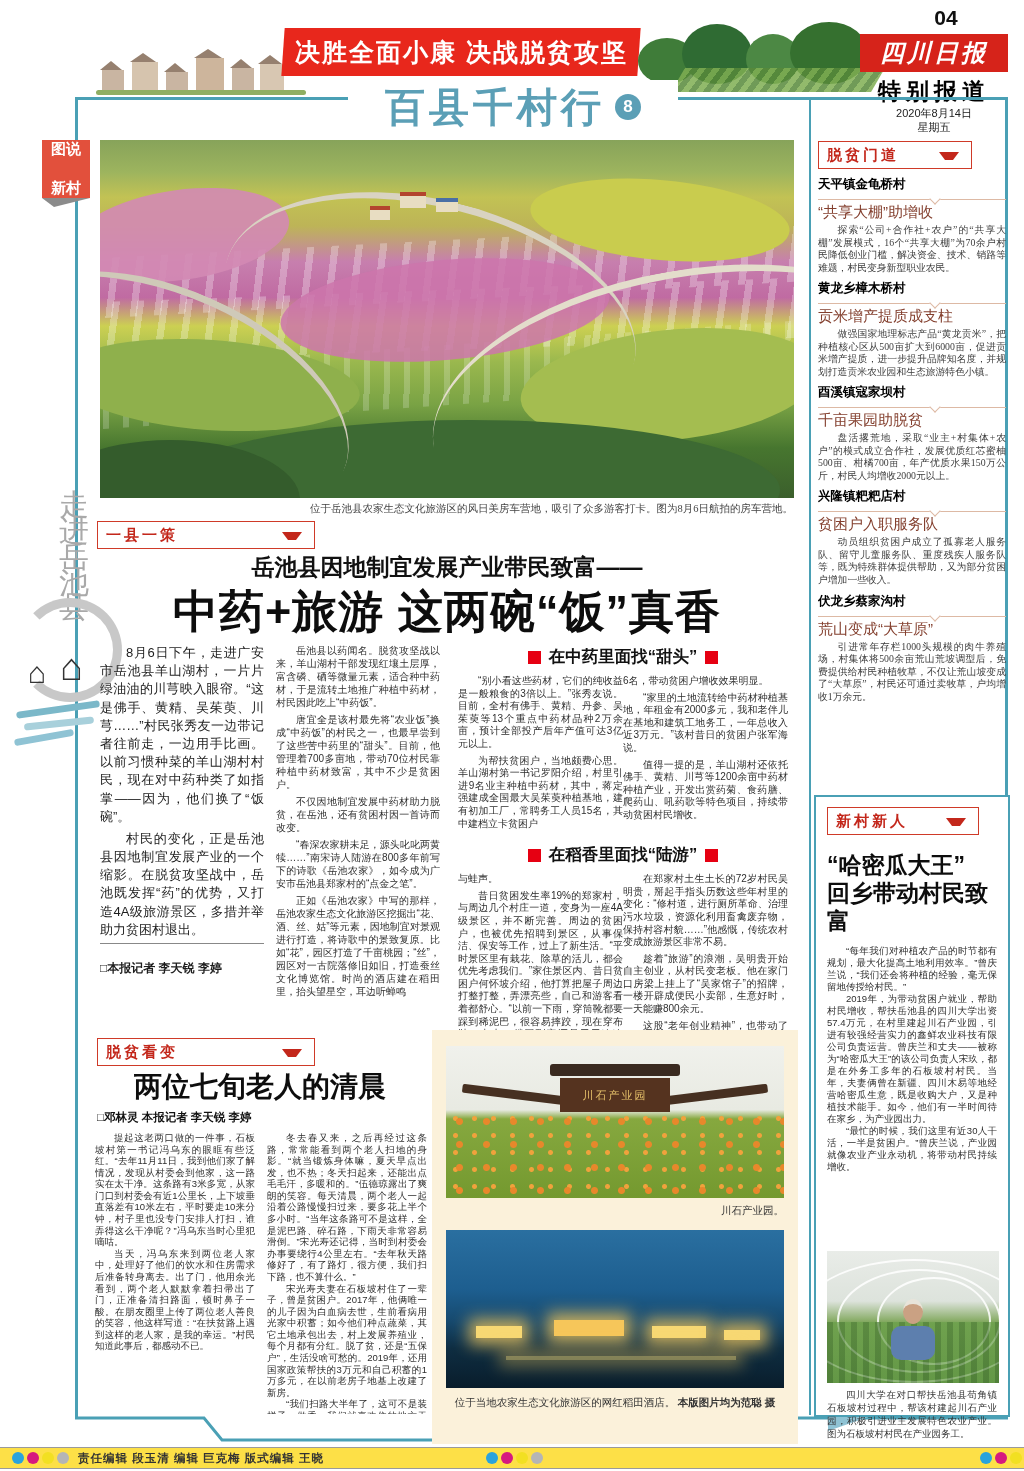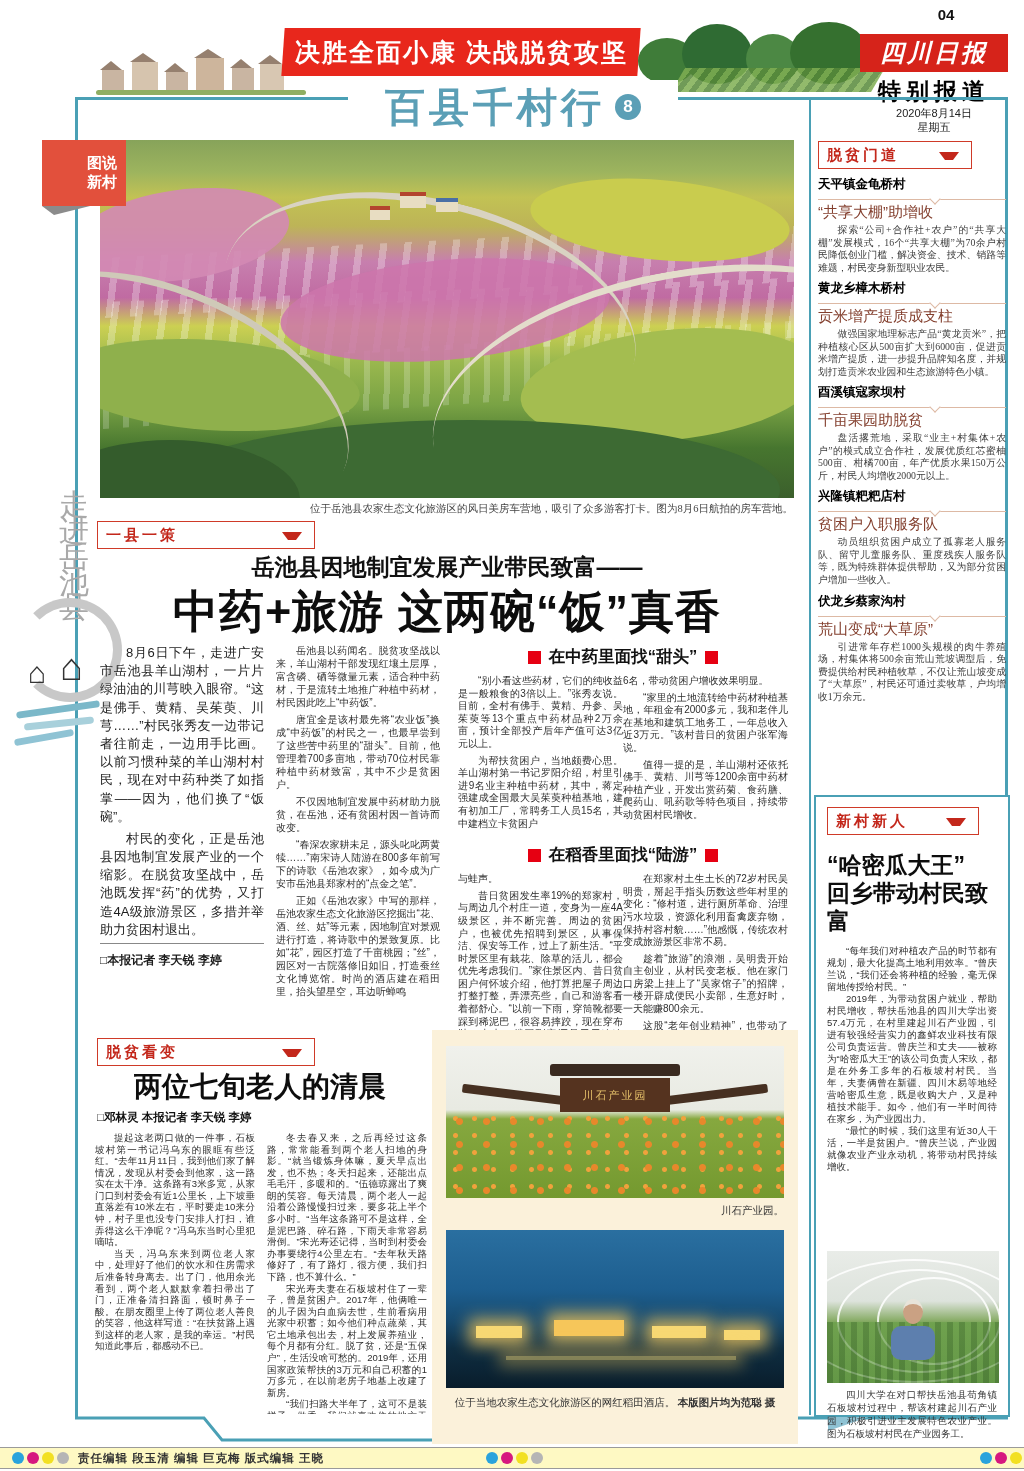--- a/index.html
+++ b/index.html
@@ -11,35 +11,35 @@
   .house{position:absolute;bottom:0;background:#c9b5a2;}
   .house i{position:absolute;left:-2px;top:-9px;width:0;height:0;border-left:11px solid transparent;border-right:11px solid transparent;border-bottom:9px solid #96806f;}
   .ground{position:absolute;left:0;bottom:-3px;width:210px;height:5px;background:#8fae62;border-radius:3px;}
   .slogan{left:283px;top:28px;width:356px;height:48px;background:#e8271c;transform:skewX(-4deg);
           display:flex;align-items:center;justify-content:center;}
   .slogan span{color:#fff;font-weight:900;font-size:25px;letter-spacing:2px;transform:skewX(4deg);}
   .trees{left:638px;top:20px;width:250px;height:72px;}
   .tree{position:absolute;border-radius:50%;}
   .fieldrows{position:absolute;left:40px;top:48px;width:200px;height:24px;
      background:repeating-linear-gradient(100deg,#7fae52 0 7px,#57893a 7px 14px);transform:skewX(-30deg);opacity:.85;}
-  .pagenum{left:898px;top:6px;width:96px;text-align:center;font-size:15px;font-weight:bold;color:#111;}
+  .pagenum{left:898px;top:6px;width:96px;text-align:center;font-size:21px;font-weight:bold;color:#111;}
   .logo-box{left:860px;top:34px;width:148px;height:38px;background:#d6231a;display:flex;align-items:center;justify-content:center;}
   .logo-box span{color:#fff;font-family:"Liberation Serif",serif;font-style:italic;font-weight:700;font-size:24px;letter-spacing:3px;}
   .sec-name{left:860px;top:76px;width:148px;text-align:center;font-size:23px;font-weight:900;letter-spacing:5px;color:#000;}
   .m-date{left:860px;top:106px;width:148px;text-align:center;font-size:11px;color:#222;}
   .m-week{left:860px;top:120px;width:148px;text-align:center;font-size:11px;color:#222;}
   
   .fr{background:#4aa0b5;}
   .series{left:348px;top:80px;width:330px;height:54px;background:#fff;display:flex;align-items:center;justify-content:center;gap:10px;}
   .series .t{font-size:40px;font-weight:900;color:#5b9fb6;letter-spacing:4px;font-family:"Liberation Sans",sans-serif;}
   .series .n{width:26px;height:26px;border-radius:50%;background:#5b9fb6;color:#fff;font-weight:bold;font-size:17px;
              display:flex;align-items:center;justify-content:center;}
   
-  .badge{left:42px;top:140px;width:48px;height:66px;background:#e2503c;color:#fff;display:flex;flex-direction:column;
-         align-items:center;justify-content:center;font-weight:bold;font-size:15px;line-height:1.25;z-index:3;padding-left:36px;}
+  .badge{left:42px;top:140px;width:48px;height:58px;background:#e2503c;color:#fff;display:flex;flex-direction:column;
+         align-items:center;justify-content:space-between;font-weight:bold;font-size:15px;line-height:1.25;z-index:3;}
   .badge:after{content:"";position:absolute;left:0;bottom:-9px;border-top:9px solid #8b8b8b;border-left:12px solid transparent;border-right:36px solid transparent;}
   .vert-title{left:34px;top:360px;width:60px;height:340px;writing-mode:vertical-rl;text-orientation:upright;
               font-size:30px;color:#a9a9a9;letter-spacing:26px;display:flex;justify-content:center;}
   .illus{left:14px;top:598px;width:96px;height:190px;}
   .illus .ring{position:absolute;left:4px;top:0;width:86px;height:86px;border:9px solid #c8c8c8;border-radius:50%;border-left-color:transparent;}
   .illus .h{position:absolute;font-size:30px;color:#333;}
   .illus .wave{position:absolute;height:7px;border-radius:4px;background:#7bb8c9;}
   
   .aerial{left:100px;top:140px;width:694px;height:358px;overflow:hidden;
     background:linear-gradient(180deg,#87a35a 0%,#9db45e 9%,#c2c254 16%,#bdb457 24%,#c77fae 34%,#c06ba2 44%,#ccd052 52%,#9ab84e 62%,#79a244 74%,#47762f 86%,#3b5f2c 100%);}
@@ -52,21 +52,21 @@
   
   .rlabel{border:1px solid #cf3a28;height:26px;display:flex;align-items:center;background:#fff;}
   .rlabel span{color:#c3271b;font-weight:bold;font-size:15px;letter-spacing:3px;padding-left:8px;}
   .tri{position:absolute;right:12px;top:10px;width:0;height:0;border-left:6px solid transparent;border-right:6px solid transparent;border-top:8px solid #c3271b;}
   
   .kicker{left:100px;top:552px;width:694px;text-align:center;font-size:23px;font-weight:bold;color:#111;}
   .headline{left:100px;top:582px;width:694px;text-align:center;font-size:45px;font-weight:900;color:#0d0d0d;letter-spacing:1px;}
   .article{left:100px;top:644px;width:694px;height:388px;display:flex;gap:12px;overflow:hidden;}
   .article p{margin:0 0 4px;text-indent:2em;text-align:justify;}
   .c1{width:164px;font-size:13px;line-height:1.4;color:#1d1d1d;}
-  .byline{margin-top:10px;border-top:1px solid #888;padding-top:8px;font-weight:bold;font-size:12px;text-indent:0 !important;}
+  .byline{margin-top:10px;border-top:1px solid #888;padding-top:16px;font-weight:bold;font-size:12px;text-indent:0 !important;}
   .c2{width:164px;font-size:10px;line-height:1.3;color:#2e2e2e;}
   .secs{width:342px;}
   .sec-head{display:flex;align-items:center;justify-content:center;gap:8px;margin:2px 0 7px;}
   .sec-head .sq{width:13px;height:13px;background:#e60012;}
   .sec-head .tt{font-size:16.5px;font-weight:900;color:#111;}
   .sec-cols{display:flex;margin-bottom:10px;justify-content:center;}
   .sec-cols .sc{width:165px;font-size:10px;line-height:1.26;color:#2e2e2e;}
   
   .menu-entries{left:818px;top:176px;width:188px;height:618px;overflow:hidden;}
   .entry{margin-bottom:6px;}
@@ -105,21 +105,21 @@
   .flowers{position:absolute;left:0;bottom:0;width:100%;height:58%;
      background-image:radial-gradient(circle,#e8882b 3px,rgba(0,0,0,0) 4px),radial-gradient(circle,#f0a23c 2px,rgba(0,0,0,0) 3px);
      background-size:27px 23px,19px 17px;}
   .p-cap1{position:absolute;left:14px;top:174px;width:338px;text-align:right;font-family:"Liberation Serif",serif;font-size:10.5px;color:#333;}
   .night-photo{position:absolute;left:14px;top:200px;width:338px;height:158px;overflow:hidden;
      background:linear-gradient(180deg,#2a6fa0 0%,#1d5e8f 38%,#16496e 58%,#0e2d42 75%,#091d2b 100%);}
   .glow{position:absolute;background:#f7d873;box-shadow:0 0 16px 7px rgba(255,205,90,.75);}
   .p-cap2{position:absolute;left:14px;top:366px;width:338px;text-align:center;font-family:"Liberation Serif",serif;font-size:10.5px;color:#333;}
   .p-cap2 b{font-family:"Liberation Sans",sans-serif;font-size:10.5px;}
   
-  .footer{left:0;top:1447px;width:1024px;height:20px;background:#fef9c3;border-top:1px solid #9a9a9a;border-bottom:1px solid #9a9a9a;}
+  .footer{left:0;top:1447px;width:1024px;height:20px;background:#fde047;border-top:1px solid #9a9a9a;border-bottom:1px solid #9a9a9a;}
   .dot{position:absolute;top:4px;width:12px;height:12px;border-radius:50%;}
   .f-credits{position:absolute;left:78px;top:3px;font-size:11.5px;font-weight:bold;color:#333;letter-spacing:1px;}
 </style>
 </head>
 <body>
 
 <div class="abs houses">
   <div class="house" style="left:6px;width:22px;height:22px;">
       <i></i>
     </div>

